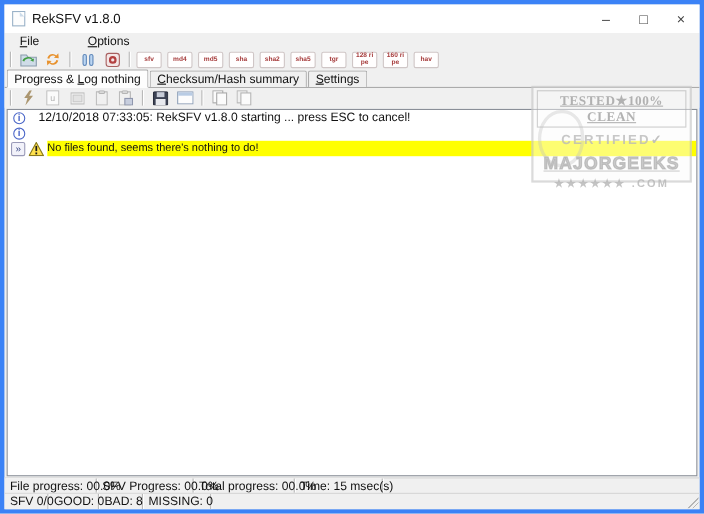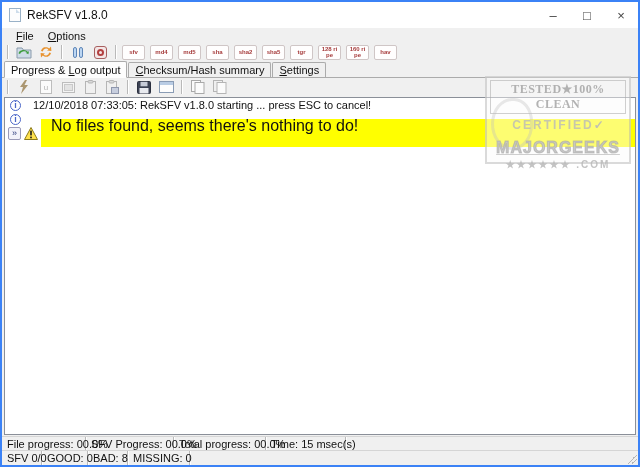--- a/index.html
+++ b/index.html
@@ -1,30 +1,30 @@
 <!DOCTYPE html>
 <html><head>
 <meta charset="utf-8">
 <style>
   * { margin:0; padding:0; box-sizing:border-box; }
   html,body { width:640px; height:467px; background:#e8e8e8; font-family:"Liberation Sans",sans-serif; }
   .window{
     position:relative; width:640px; height:467px;
-    border:2px solid #3b82f6; background:#f0f0f0;
+    border:4px solid #3b82f6; background:#f0f0f0;
     display:flex; flex-direction:column; overflow:hidden;
   }
   
   .titlebar{ height:26px; background:#ffffff; display:flex; align-items:center; padding-left:7px; flex:0 0 auto; }
   .app-icon{ width:12px; height:14px; background:#fdfdfd; border:1px solid #9ab2c8; position:relative; margin-right:6px; }
   .app-icon::after{ content:""; position:absolute; right:0; top:0; border-style:solid; border-width:0 4px 4px 0; border-color:#fff #fff #cddcea #9ab2c8; }
   .title-text{ font-size:12px; color:#111; }
   .caption{ margin-left:auto; display:flex; height:100%; }
   .cap-btn{ width:34px; height:100%; display:flex; align-items:center; justify-content:center; font-size:13px; color:#444; cursor:default; }
   
-  .menubar{ height:15px; display:flex; align-items:center; padding-left:7px; background:#f0f0f0; flex:0 0 auto; }
+  .menubar{ height:15px; display:flex; align-items:center; padding-left:7px; background:#f0f0f0; flex:0 0 auto;gap:30px; }
   .menu-item{ font-size:11px; color:#111; padding:0 7px; }
   .u{ text-decoration:underline; }
   
   .toolbar{ height:18px; display:flex; align-items:center; padding-left:2px; background:#f0f0f0; flex:0 0 auto; gap:2px; }
   .tsep{ width:2px; height:14px; border-left:1px solid #b9b9b9; border-right:1px solid #ffffff; margin:0 3px; }
   .tbtn{ width:20px; height:17px; display:flex; align-items:center; justify-content:center; }
   .hashbtn{ width:23px; height:15px; margin-right:3px; background:#fffefe; border:1px solid #cfc6c6; border-radius:2px;
     color:#a63c3c; font-weight:bold; font-size:6px; line-height:6px; display:flex; align-items:center; justify-content:center;
     text-align:center; word-break:break-all; padding:1px; }
   
@@ -37,26 +37,26 @@
   .tab{ font-size:11px; color:#111; padding:1px 6px 2px 6px; border:1px solid #ababab; border-bottom:none; background:#f0f0f0; margin-right:1px; border-radius:2px 2px 0 0; height:15px; }
   .tab.active{ background:#fdfdfd; height:17px; position:relative; top:1px; padding-top:2px; border-bottom:1px solid #fdfdfd; }
   
   .log{ flex:1 1 auto; margin:1px 2px; border:1px solid #8a8f98; background:#ffffff; position:relative; overflow:hidden; }
   .log-row{ height:14px; display:flex; align-items:center; padding-left:5px; font-size:11px; color:#111; white-space:nowrap; }
   .log-row .txt{ margin-left:12px; }
   .info-ic{ width:11px; height:11px; border-radius:50%; border:1px solid #4a66c8; color:#4a66c8; font-size:9px; font-weight:bold; text-align:center; line-height:9px; background:#fff; flex:0 0 auto; }
   .warn-row{ padding-left:3px; }
   .expand-btn{ width:13px; height:13px; border:1px solid #9a9ab8; background:#f2f2fa; color:#2a3a7a; font-size:9px; line-height:11px; text-align:center; border-radius:2px; flex:0 0 auto; }
   .warn-ic{ margin-left:3px; flex:0 0 auto; display:flex; }
-  .hl{ flex:1 1 auto; margin-left:3px; height:28px; line-height:14px; padding-left:10px; font-size:16px; }
+  .hl{ flex:1 1 auto; margin-left:3px; height:14px; line-height:14px; padding-left:0; font-size:10px; }
   
   .watermark{ position:absolute; top:74px; right:7px; width:146px; height:88px; z-index:5;
     background:rgba(250,250,250,0.45); border:2px solid rgba(175,175,175,0.45); text-align:center; pointer-events:none; }
   .wm-face{ position:absolute; left:4px; top:20px; width:42px; height:52px; border:3px solid rgba(190,190,190,0.35); border-radius:50% 45% 48% 50%; }
-  .wm1{ margin:2px 3px 0 3px; border:1px solid rgba(170,170,170,0.55); font-family:"Liberation Serif",serif; font-weight:bold; font-size:12px; letter-spacing:0.5px; color:rgba(165,165,165,0.85); padding:1px 0; }
+  .wm1{ margin:2px 3px 0 3px; border:1px solid rgba(170,170,170,0.55); font-family:"Liberation Serif",serif; font-weight:bold; font-size:12px; letter-spacing:0.5px; color:rgba(165,165,165,0.85); padding:1px 0;text-decoration:underline; }
   .wm2{ font-family:"Liberation Sans",sans-serif; font-weight:bold; font-size:12px; letter-spacing:2px; color:rgba(185,185,185,0.8); margin-top:4px; }
   .wm2 .chk{ color:rgba(185,185,185,0.9); letter-spacing:0; }
   .wm3{ font-weight:bold; font-size:16px; letter-spacing:1px; color:rgba(195,195,195,0.9); margin-top:7px;text-decoration:underline; -webkit-text-stroke:1px rgba(160,160,160,0.5); }
   .wm4{ font-weight:bold; font-size:10px; letter-spacing:2px; color:rgba(185,185,185,0.85); margin-top:2px; }
   
   .statusbar{ display:flex; align-items:center; background:#f0f0f0; font-size:11px; color:#111; flex:0 0 auto; border-top:1px solid #d5d5d5; }
   .sb1{ height:14px; } .sb2{ height:15px; position:relative; }
   .panel{ padding:0 5px; height:100%; display:flex; align-items:center; border-right:1px solid #b9b9b9; box-shadow:1px 0 0 #ffffff; white-space:nowrap; }
   .panel.fill{ flex:1 1 auto; border-right:none; box-shadow:none; }
   .grip{ position:absolute; right:1px; bottom:1px; width:10px; height:10px;
@@ -120,21 +120,21 @@
     <span class="hashbtn">sha</span>
     <span class="hashbtn">sha2</span>
     <span class="hashbtn">sha5</span>
     <span class="hashbtn">tgr</span>
     <span class="hashbtn">128 ripe</span>
     <span class="hashbtn">160 ripe</span>
     <span class="hashbtn">hav</span>
   </div>
 
   <div class="tabstrip">
-    <span class="tab active"><span>Progress &amp; </span><span class="u">L</span><span>og output</span></span>
+    <span class="tab active"><span>Progress &amp; </span><span class="u">L</span><span>og nothing</span></span>
     <span class="tab"><span class="u">C</span><span>hecksum/Hash summary</span></span>
     <span class="tab"><span class="u">S</span><span>ettings</span></span>
   </div>
 
   <div class="toolbar">
     <span class="tsep"></span>
     <span class="tbtn">
       <span>
         <svg width="10" height="14" viewBox="0 0 10 14">
             <polygon points="6,0 1,7 4,7 2,14 9,5 5.5,5 8,0" fill="#ab9670"></polygon>

